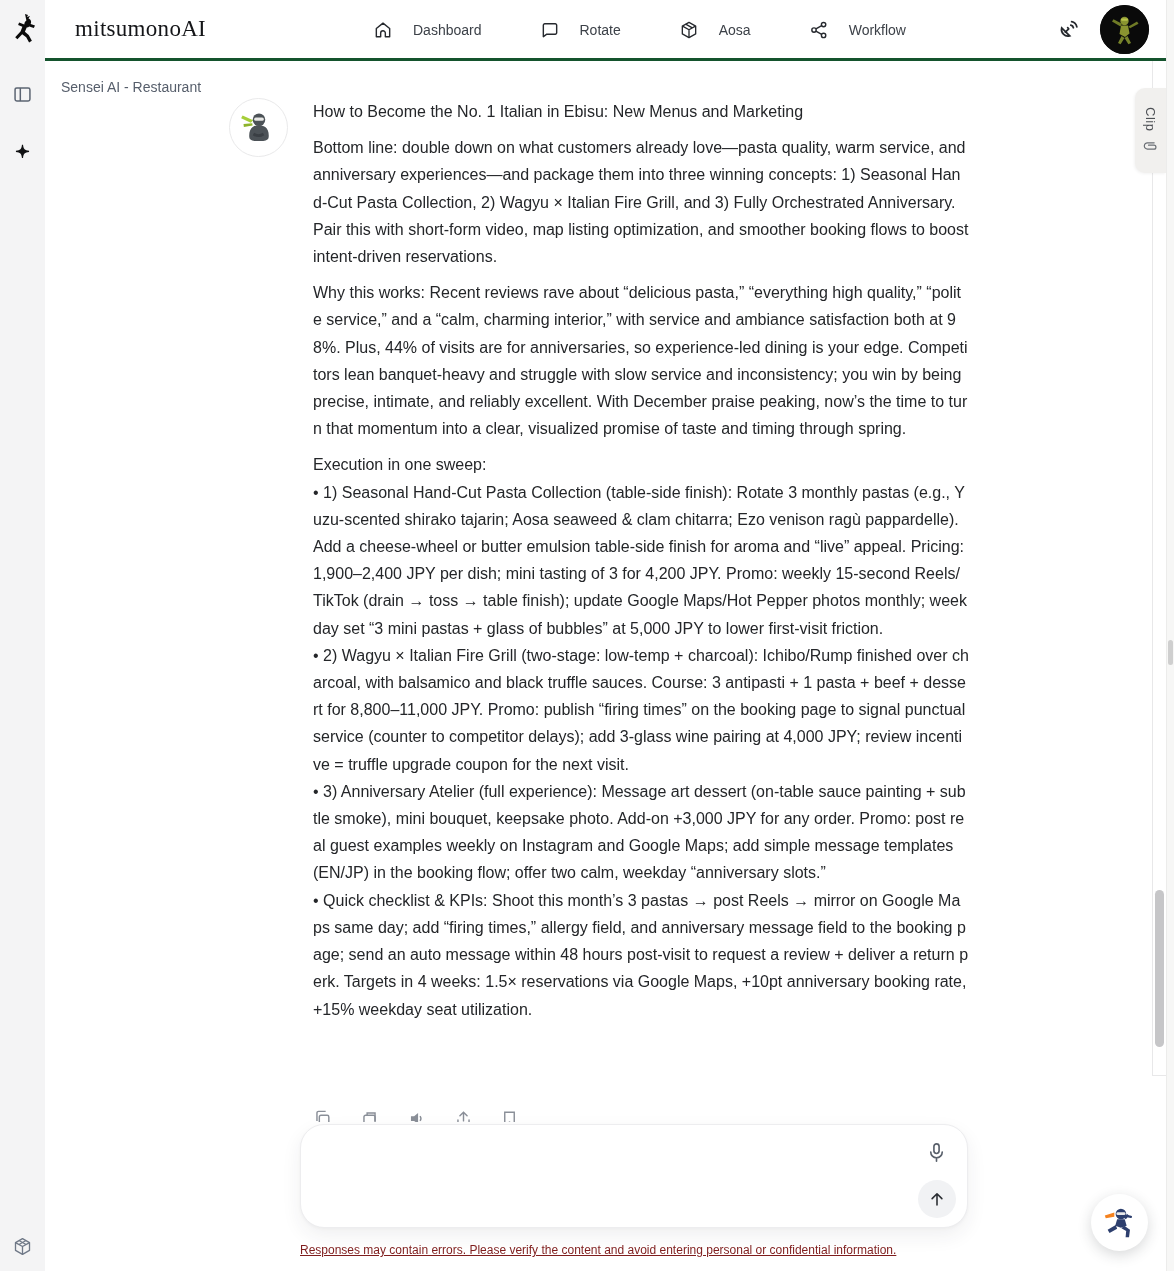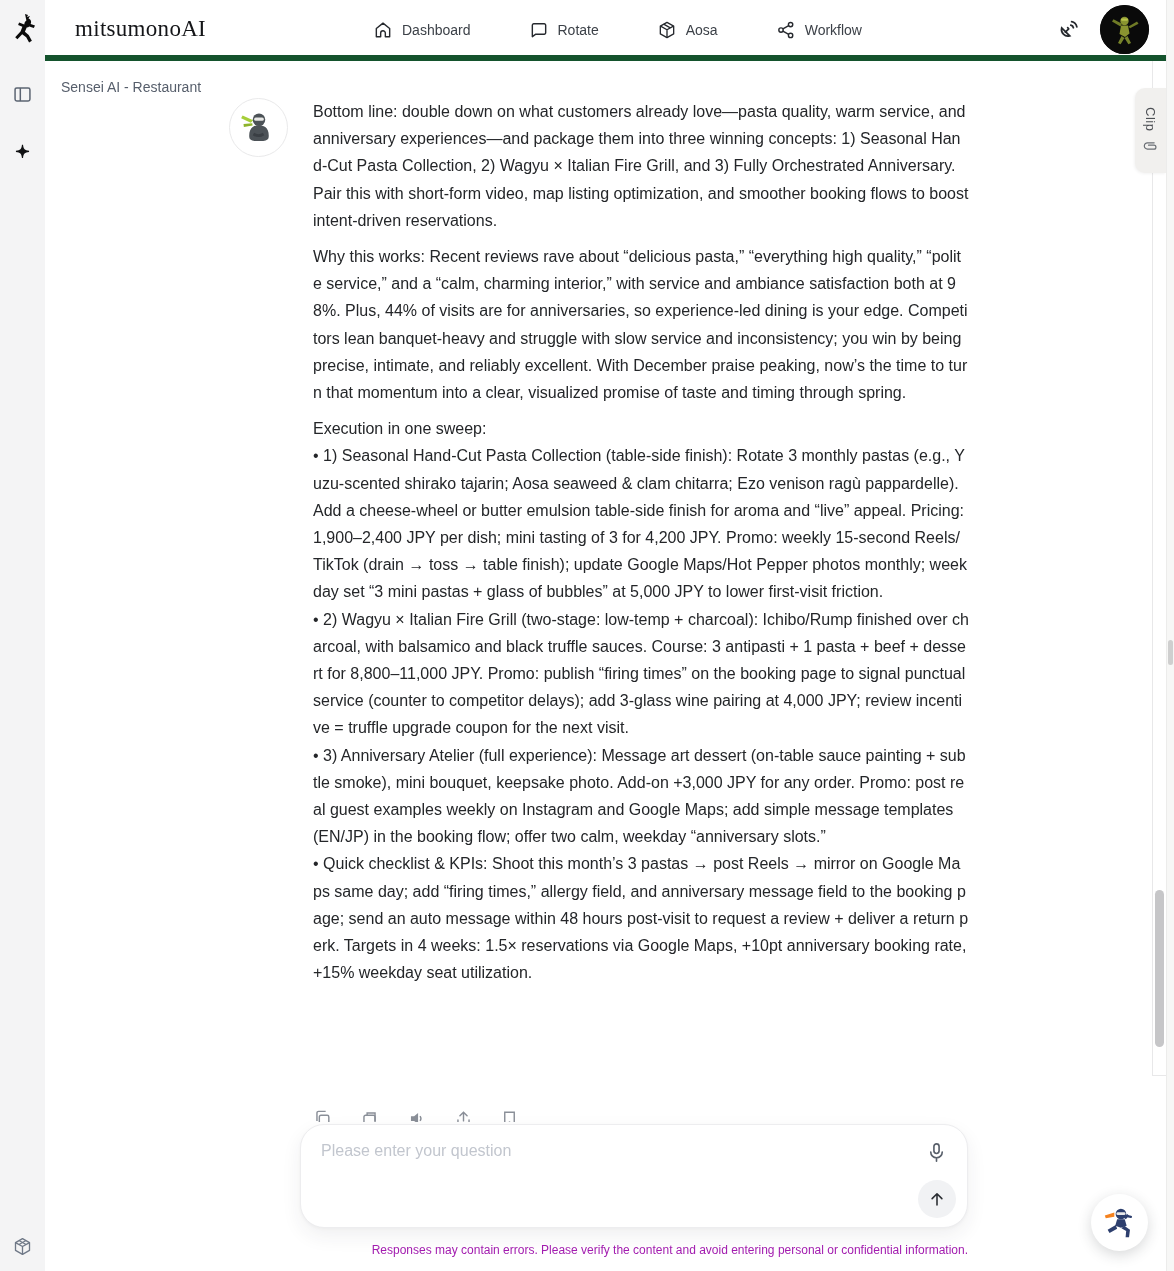--- a/index.html
+++ b/index.html
@@ -13,28 +13,28 @@
   .rail .logo { position:absolute; left:5px; top:12px; width:36px; height:40px; color:#0b0b0b; cursor:pointer; }
   .rail-icon { position:absolute; left:12px; width:21px; height:21px; cursor:pointer; }
   .rail-icon.panel { top:84px; color:#5b6472; }
   .rail-icon.sparkle { top:140px; color:#101113; }
   .rail-icon.cube { top:1236px; color:#6f7887; }
   svg { display:block; width:100%; height:100%; }
 
   
   .header {
     position:absolute; left:45px; top:0; right:0; height:61px; background:#fff;
-    border-bottom:6px solid #14532d; z-index:5;
+    border-bottom:3px solid #14532d; z-index:5;
   }
   .brand {
     position:absolute; left:30px; top:16px;
     font-family:"Liberation Serif", serif; font-size:23px; color:#141518; letter-spacing:.3px;
   }
   .nav { position:absolute; left:328px; top:0; height:60px; display:flex; align-items:center; gap:58px; }
-  .nav-item { display:flex; align-items:center; gap:9px; cursor:pointer; }
+  .nav-item { display:flex; align-items:center; gap:20px; cursor:pointer; }
   .nav-item .nicon { width:20px; height:20px; color:#26292e; }
   .nav-item .nlabel { font-size:14px; color:#3c4148; }
   .satellite { position:absolute; right:93px; top:17px; width:25px; height:25px; color:#26292e; cursor:pointer; }
   .avatar-top {
     position:absolute; right:25px; top:5px; width:49px; height:49px; border-radius:50%;
     background:#0a0a0a; overflow:hidden; cursor:pointer;
   }
 
   
   .conv-label { position:absolute; left:61px; top:79px; font-size:14px; color:#565e6b; }
@@ -69,22 +69,22 @@
     font-family:"Liberation Sans", sans-serif; font-size:16px; color:#232629;
   }
   .composer textarea::placeholder { color:#c2c6ce; }
   .mic-btn { position:absolute; right:19px; top:15px; width:23px; height:25px; color:#585f6a; cursor:pointer; }
   .send-btn {
     position:absolute; right:11px; bottom:9px; width:38px; height:38px; border-radius:50%;
     background:#f1f2f4; border:none; display:flex; align-items:center; justify-content:center; cursor:pointer;
   }
   .send-btn .arrow { width:18px; height:18px; color:#2b2e33; }
   .disclaimer {
-    position:absolute; left:300px; top:1243px; width:668px; text-align:right;
-    font-size:12px; color:#a21caf; z-index:3;
+    position:absolute; left:300px; top:1243px; width:668px; text-align:left;
+    font-size:12px; color:#7f1d1d; z-index:3;text-decoration:underline;
   }
 
   
   .fab {
     position:absolute; left:1091px; top:1194px; width:57px; height:57px; border-radius:50%;
     background:#fff; box-shadow:0 4px 14px rgba(40,44,52,.18); z-index:7; cursor:pointer;
     display:flex; align-items:center; justify-content:center;
   }
   .fab svg { width:38px; height:38px; }
 
@@ -218,20 +218,21 @@
         <path d="M23 25l-9 1 .4 3 9-1.5z" fill="#8db32c"></path>
         <circle cx="30" cy="21.5" r="6.5" fill="#4c5257"></circle>
         <rect x="25" y="19.2" width="10" height="3.4" rx="1.6" fill="#e8e8e6"></rect>
         <path d="M23.5 29c4-2.5 9-2.5 13 0 2.8 1.8 4 6.5 3.5 10.5-.3 2.6-3 4-7 4h-6c-4 0-6.7-1.4-7-4-.5-4 .7-8.7 3.5-10.5z" fill="#4c5257"></path>
         <path d="M25 35c2.8 2 6.2 2 9 0l1.5 2.5c-3.7 2.6-8.3 2.6-12 0z" fill="#3a3f44"></path>
       </g>
     </svg>
   </div>
 
   <div class="msg-body">
+    <p>How to Become the No. 1 Italian in Ebisu: New Menus and Marketing</p>
     <p>Bottom line: double down on what customers already love—pasta quality, warm service, and anniversary experiences—and package them into three winning concepts: 1) Seasonal Hand-Cut Pasta Collection, 2) Wagyu × Italian Fire Grill, and 3) Fully Orchestrated Anniversary. Pair this with short-form video, map listing optimization, and smoother booking flows to boost intent-driven reservations.</p>
     <p>Why this works: Recent reviews rave about “delicious pasta,” “everything high quality,” “polite service,” and a “calm, charming interior,” with service and ambiance satisfaction both at 98%. Plus, 44% of visits are for anniversaries, so experience-led dining is your edge. Competitors lean banquet-heavy and struggle with slow service and inconsistency; you win by being precise, intimate, and reliably excellent. With December praise peaking, now’s the time to turn that momentum into a clear, visualized promise of taste and timing through spring.</p>
     <p class="block">Execution in one sweep:
 • 1) Seasonal Hand-Cut Pasta Collection (table-side finish): Rotate 3 monthly pastas (e.g., Yuzu-scented shirako tajarin; Aosa seaweed &amp; clam chitarra; Ezo venison ragù pappardelle). Add a cheese-wheel or butter emulsion table-side finish for aroma and “live” appeal. Pricing: 1,900–2,400 JPY per dish; mini tasting of 3 for 4,200 JPY. Promo: weekly 15-second Reels/TikTok (drain → toss → table finish); update Google Maps/Hot Pepper photos monthly; weekday set “3 mini pastas + glass of bubbles” at 5,000 JPY to lower first-visit friction.
 • 2) Wagyu × Italian Fire Grill (two-stage: low-temp + charcoal): Ichibo/Rump finished over charcoal, with balsamico and black truffle sauces. Course: 3 antipasti + 1 pasta + beef + dessert for 8,800–11,000 JPY. Promo: publish “firing times” on the booking page to signal punctual service (counter to competitor delays); add 3-glass wine pairing at 4,000 JPY; review incentive = truffle upgrade coupon for the next visit.
 • 3) Anniversary Atelier (full experience): Message art dessert (on-table sauce painting + subtle smoke), mini bouquet, keepsake photo. Add-on +3,000 JPY for any order. Promo: post real guest examples weekly on Instagram and Google Maps; add simple message templates (EN/JP) in the booking flow; offer two calm, weekday “anniversary slots.”
 • Quick checklist &amp; KPIs: Shoot this month’s 3 pastas → post Reels → mirror on Google Maps same day; add “firing times,” allergy field, and anniversary message field to the booking page; send an auto message within 48 hours post-visit to request a review + deliver a return perk. Targets in 4 weeks: 1.5× reservations via Google Maps, +10pt anniversary booking rate, +15% weekday seat utilization.</p>
   </div>
 
   <div class="msg-actions">
@@ -259,21 +260,20 @@
         </svg>
     </span>
     <span class="act" style="left:187px">
       <svg viewBox="0 0 24 24" fill="none" stroke="currentColor" stroke-width="1.8">
           <path d="M6 4h12v17l-6-4.5L6 21z"></path>
         </svg>
     </span>
   </div>
 
   <div class="composer">
-    <textarea placeholder="Please enter your question" style=""></textarea>
     <div class="mic-btn">
       <svg viewBox="0 0 24 24" fill="none" stroke="currentColor" stroke-width="1.7" stroke-linecap="round">
         <rect x="9.3" y="3" width="5.4" height="10" rx="2.7"></rect>
         <path d="M6 11.5a6 6 0 0 0 12 0M12 17.5V21"></path>
       </svg>
     </div>
     <button class="send-btn">
       <span class="arrow">
         <svg viewBox="0 0 24 24" fill="none" stroke="currentColor" stroke-width="2.1" stroke-linecap="round" stroke-linejoin="round">
           <path d="M12 20V5M5.5 11.5 12 5l6.5 6.5"></path>

